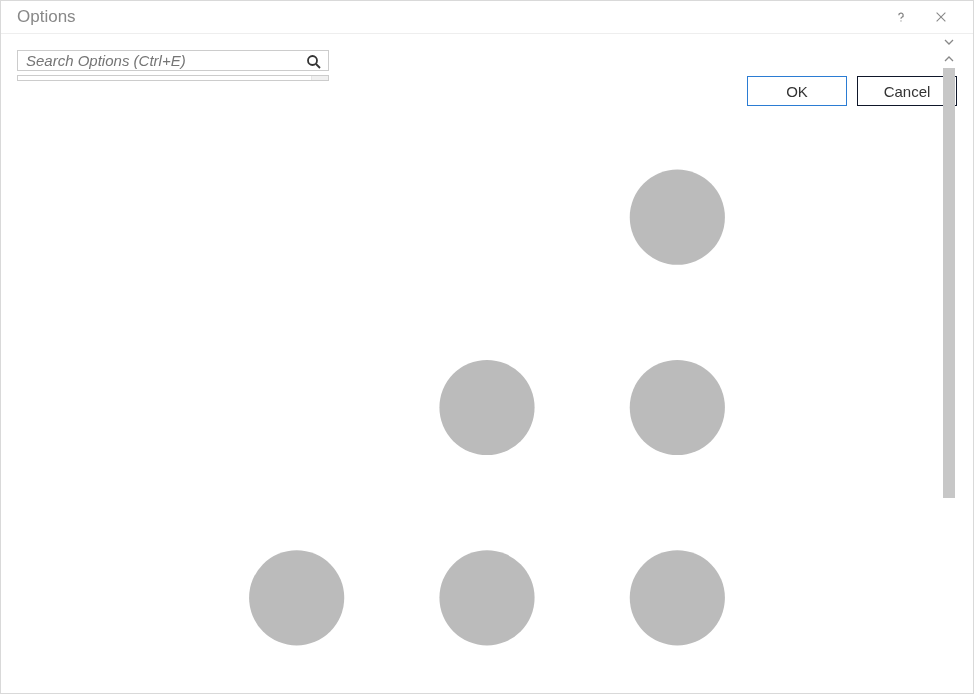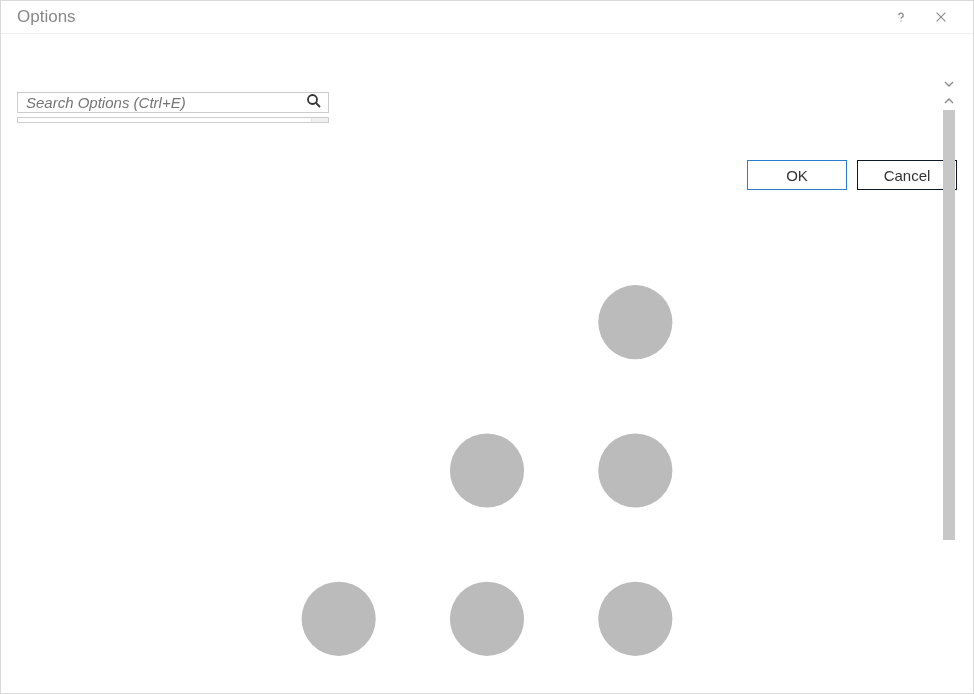--- a/index.html
+++ b/index.html
@@ -13,21 +13,20 @@
     height: 694px;
     overflow: hidden;
   }
   .window {
     width: 974px;
     height: 694px;
     border: 1px solid #d9d9d9;
     display: flex;
     flex-direction: column;
     background: #fff;
-    gap: 42px;
   }
   .titlebar {
     height: 44px;
     display: flex;
     align-items: center;
     padding: 0 12px 0 16px;
     border-bottom: 1px solid #eee;
   }
   .titlebar .title {
     font-size: 17px;
@@ -51,21 +50,21 @@
     min-height: 0;
   }
   .left-pane {
     width: 312px;
     display: flex;
     flex-direction: column;
   }
   .search-wrap {
     border: 1px solid #ccc;
     display: flex;
-    align-items: flex-start;
+    align-items: flex-end;
     height: 31px;
     padding: 0 6px;
     margin-bottom: 4px;
   }
   .search-wrap input {
     border: none;
     outline: none;
     flex: 1;
     font-size: 15px;
     font-style: italic;

